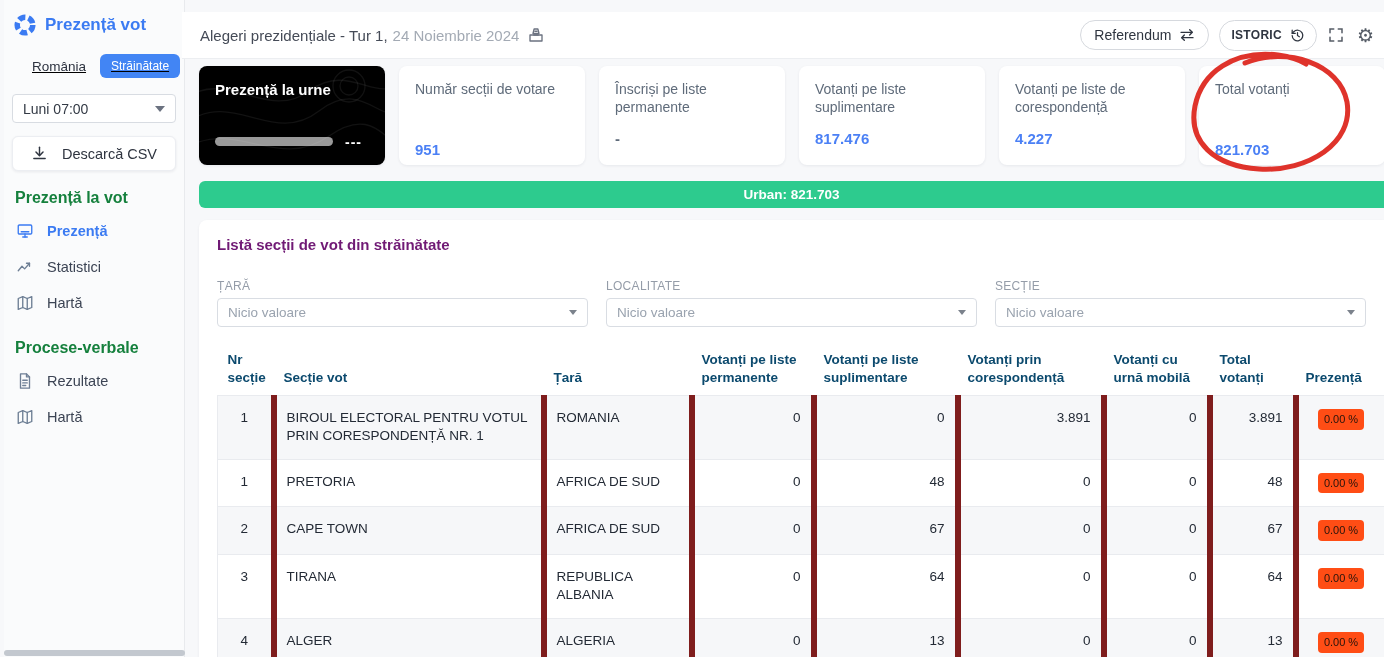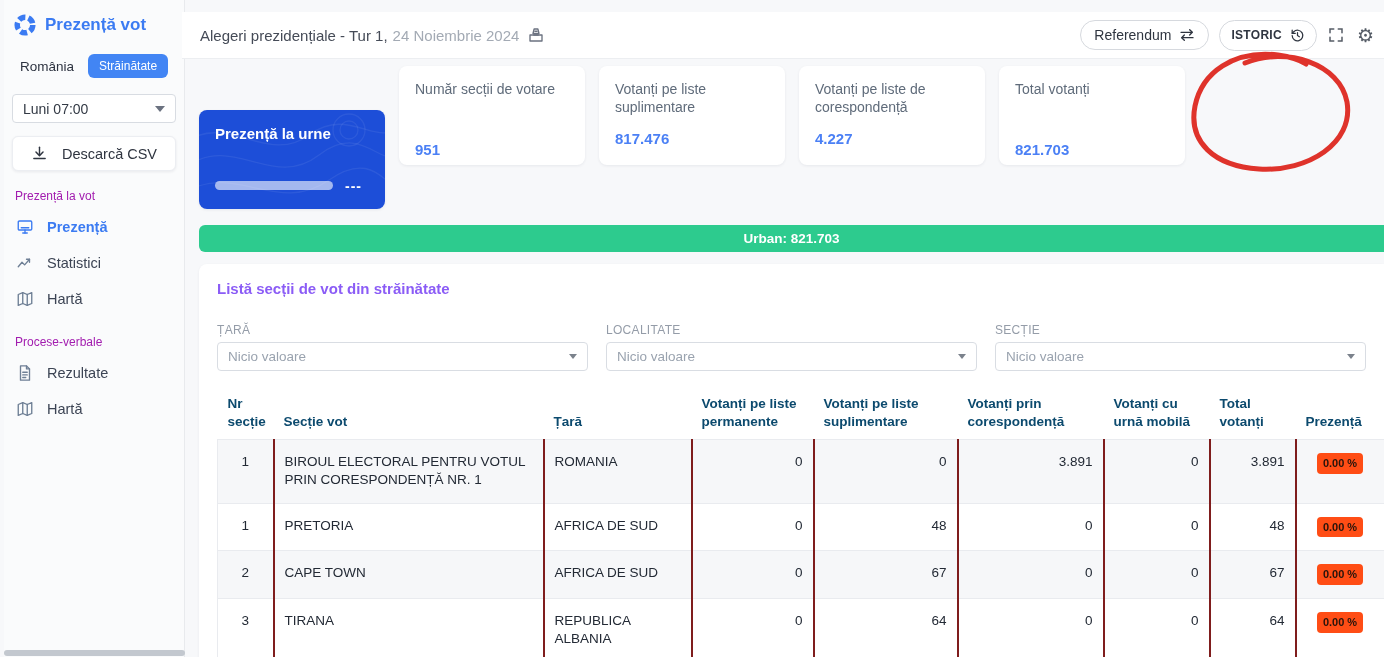--- a/index.html
+++ b/index.html
@@ -5,32 +5,32 @@
   * { box-sizing: border-box; margin: 0; padding: 0; }
   html,body { font-family: "Liberation Sans", sans-serif; }
   #app { position: relative; width: 1384px; height: 657px; background: #f7f8fa; overflow: hidden; }
 
   
   .sidebar { position: absolute; left:4px; top:0; width:181px; height:657px;
     background:#fafbfc; border-right:1px solid #e8eaed; padding:12px 8px 0 8px; }
   .logo-row { display:flex; align-items:center; gap:9px; margin:2px 0 18px 2px; }
   .logo-mark { width:22px; height:22px; flex:0 0 22px; }
   .logo-title { color:#3b7bf2; font-size:17px; font-weight:bold; }
-  .country-tabs { display:flex; align-items:center; gap:8px; margin:0 0 16px 2px; }
+  .country-tabs { display:flex; align-items:center; gap:8px; margin:0 0 16px 14px;text-decoration:underline; }
   .country-tab { font-size:13.5px; color:#2d3340; padding:4px 6px; cursor:pointer; }
   .country-tab.active { background:#4285f4; color:#fff; border-radius:6px; padding:5px 11px; font-size:12px; }
   .time-select { display:flex; align-items:center; justify-content:space-between;
     background:#fff; border:1px solid #d8dce2; border-radius:4px; height:29px;
     padding:0 10px; margin:0 0 13px 0; font-size:14px; color:#333a45; cursor:pointer; }
   .caret-down { width:0; height:0; border-left:5px solid transparent; border-right:5px solid transparent;
     border-top:6px solid #6b7280; }
   .csv-btn { display:flex; align-items:center; justify-content:center; gap:14px; background:#fff;
     border:1px solid #eceef2; border-radius:6px; height:35px; width:100%;
     box-shadow:0 1px 3px rgba(20,30,50,.08); font-size:14.5px; color:#2f3540; cursor:pointer; }
-  .side-section-label { color:#a21caf; font-size:12px; margin:18px 0 6px 3px; }
+  .side-section-label { color:#15803d; font-size:16px; margin:18px 0 6px 3px;font-weight:bold; }
   .side-item { display:flex; align-items:center; gap:13px; height:36px; padding-left:4px;
     font-size:14.5px; color:#3c4454; cursor:pointer; border-radius:6px; }
   .side-item .icon { width:18px; height:18px; color:#6e7f95; flex:0 0 18px; }
   .side-item.active { color:#3b7bf2; font-weight:bold; }
   .side-item.active .icon { color:#3b7bf2; }
   .h-scrollbar { position:absolute; left:0; bottom:1px; width:181px; height:6px;
     background:#c3c8cf; border-radius:3px; }
 
   
   .main { position:absolute; left:182px; top:0; width:1202px; height:657px; }
@@ -49,54 +49,54 @@
   .content { position:absolute; left:0; top:47px; width:100%; height:610px; padding:19px 0 0 17px; }
 
   
   .cards-row { display:flex; gap:14px; }
   .stat-card { flex:0 0 186px; height:99px; background:#fff; border-radius:8px;
     box-shadow:0 1px 3px rgba(20,30,50,.07); padding:15px 16px; }
   .stat-card .t { font-size:14px; color:#5f6b7a; line-height:1.25; }
   .stat-card .v { font-size:15px; font-weight:bold; color:#4b80f5; margin-top:14px; }
   .stat-card.oneline .v { margin-top:42px; }
   .stat-card.dash .v { color:#5f6b7a; }
-  .stat-card.highlight { background:#1d4ed8; position:relative; overflow:hidden;margin-top:44px; }
+  .stat-card.highlight { background:#000000; position:relative; overflow:hidden; }
   .stat-card.highlight .t { color:#fff; font-size:15px; font-weight:bold; }
   .hl-row { display:flex; align-items:center; gap:12px; margin-top:34px; position:relative; }
   .hl-bar { width:118px; height:9px; border-radius:5px; background:rgba(255,255,255,.6); }
   .hl-val { color:#fff; font-weight:bold; font-size:14px; letter-spacing:1px; }
   .contours { position:absolute; inset:0; opacity:.5; }
 
   .urban-bar { margin-top:16px; width:1185px; height:27px; background:#2dcb8e;
     border-radius:6px 0 0 6px; display:flex; align-items:center; justify-content:center;
     color:#fff; font-size:13.5px; font-weight:bold; }
 
   .panel { margin-top:12px; width:1185px; min-height:450px; background:#fff;
     border-radius:8px 0 0 0; box-shadow:0 1px 3px rgba(20,30,50,.06); padding:16px 0 0 18px; }
-  .panel-title { font-size:15px; font-weight:bold; color:#8b5cf6; }
+  .panel-title { font-size:15px; font-weight:bold; color:#701a75; }
 
   .filters { display:flex; gap:18px; margin-top:26px; width:1149px; }
   .filter { flex:1; }
   .filter-label { font-size:12px; color:#949ca8; margin-bottom:5px; letter-spacing:.3px; }
   .filter-select { display:flex; align-items:center; justify-content:space-between;
     border:1px solid #d9dde3; border-radius:4px; height:29px; padding:0 10px; cursor:pointer; background:#fff; }
   .filter-select .ph { font-size:13.5px; color:#9aa3af; }
   .filter-select .caret-down { border-left-width:4.5px; border-right-width:4.5px; border-top-width:5.5px; border-top-color:#7b828c; }
 
   table.data { border-collapse:collapse; table-layout:fixed; width:1166px; margin-top:18px; font-size:13.5px; }
   table.data th { text-align:left; vertical-align:bottom; font-weight:bold; color:#0c4a6e;
     padding:6px 10px 9px 10px; line-height:1.3; }
   table.data td { vertical-align:top; padding:13px 10px; color:#232a35; line-height:1.35;
-    border-top:1px solid #e9ebef; border-left:2px solid #7f1d1d; }
+    border-top:1px solid #e9ebef; border-left:6px solid #7f1d1d; }
   table.data td:first-child { border-left:1px solid #e9ebef; }
   table.data tr.stripe td { background:#f6f7f9; }
   td.c-center { text-align:center; }
   td.c-num { text-align:right; }
   td.c-badge { text-align:center; padding-top:11px; }
-  .pct-badge { display:inline-block; background:#ff4d15; color:#26140c; font-weight:bold;
+  .pct-badge { display:inline-block; background:#ff4d15; color:#26140c; font-weight:normal;
     font-size:11px; border-radius:4px; padding:3px 6px; white-space:nowrap; }
 
   .annotation { position:absolute; left:0; top:0; width:1202px; height:657px; pointer-events:none; }
 </style>
 </head>
 <body>
 
 <div id="app">
 
   <aside class="sidebar">
@@ -221,20 +221,24 @@
             <div class="t">Prezență la urne</div>
             <div class="hl-row">
               <div class="hl-bar"></div>
               <span class="hl-val">---</span>
             </div>
           </div>
           <div class="stat-card oneline">
             <div class="t">Număr secții de votare</div>
             <div class="v">951</div>
           </div>
+          <div class="stat-card dash">
+            <div class="t">Înscriși pe liste permanente</div>
+            <div class="v">-</div>
+          </div>
           <div class="stat-card">
             <div class="t">Votanți pe liste suplimentare</div>
             <div class="v">817.476</div>
           </div>
           <div class="stat-card">
             <div class="t">Votanți pe liste de corespondență</div>
             <div class="v">4.227</div>
           </div>
           <div class="stat-card oneline">
             <div class="t">Total votanți</div>

